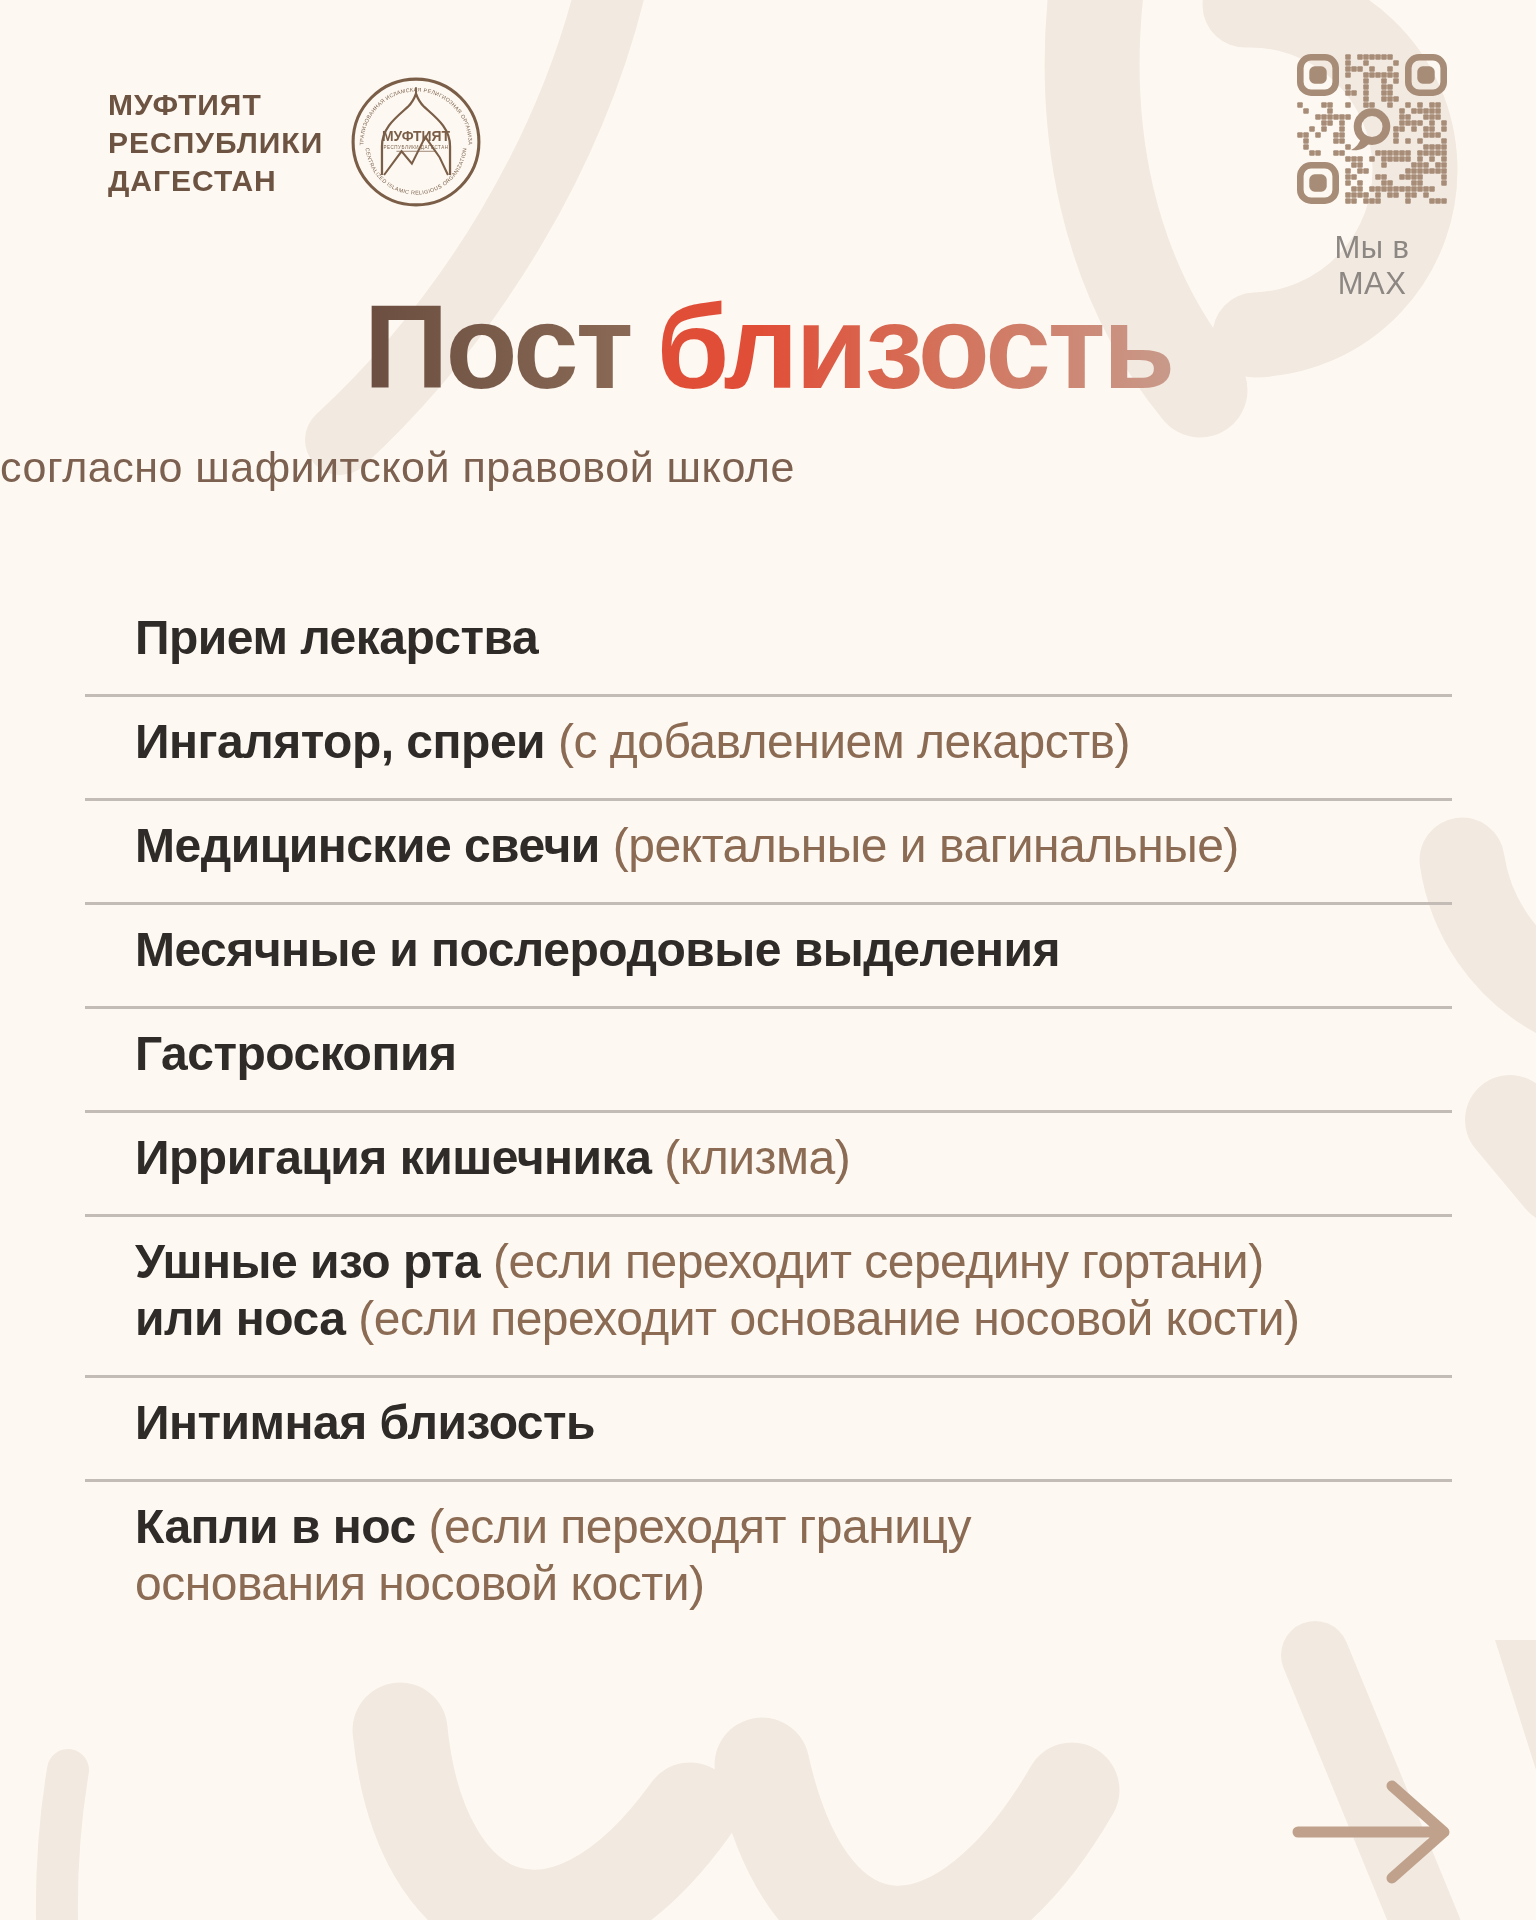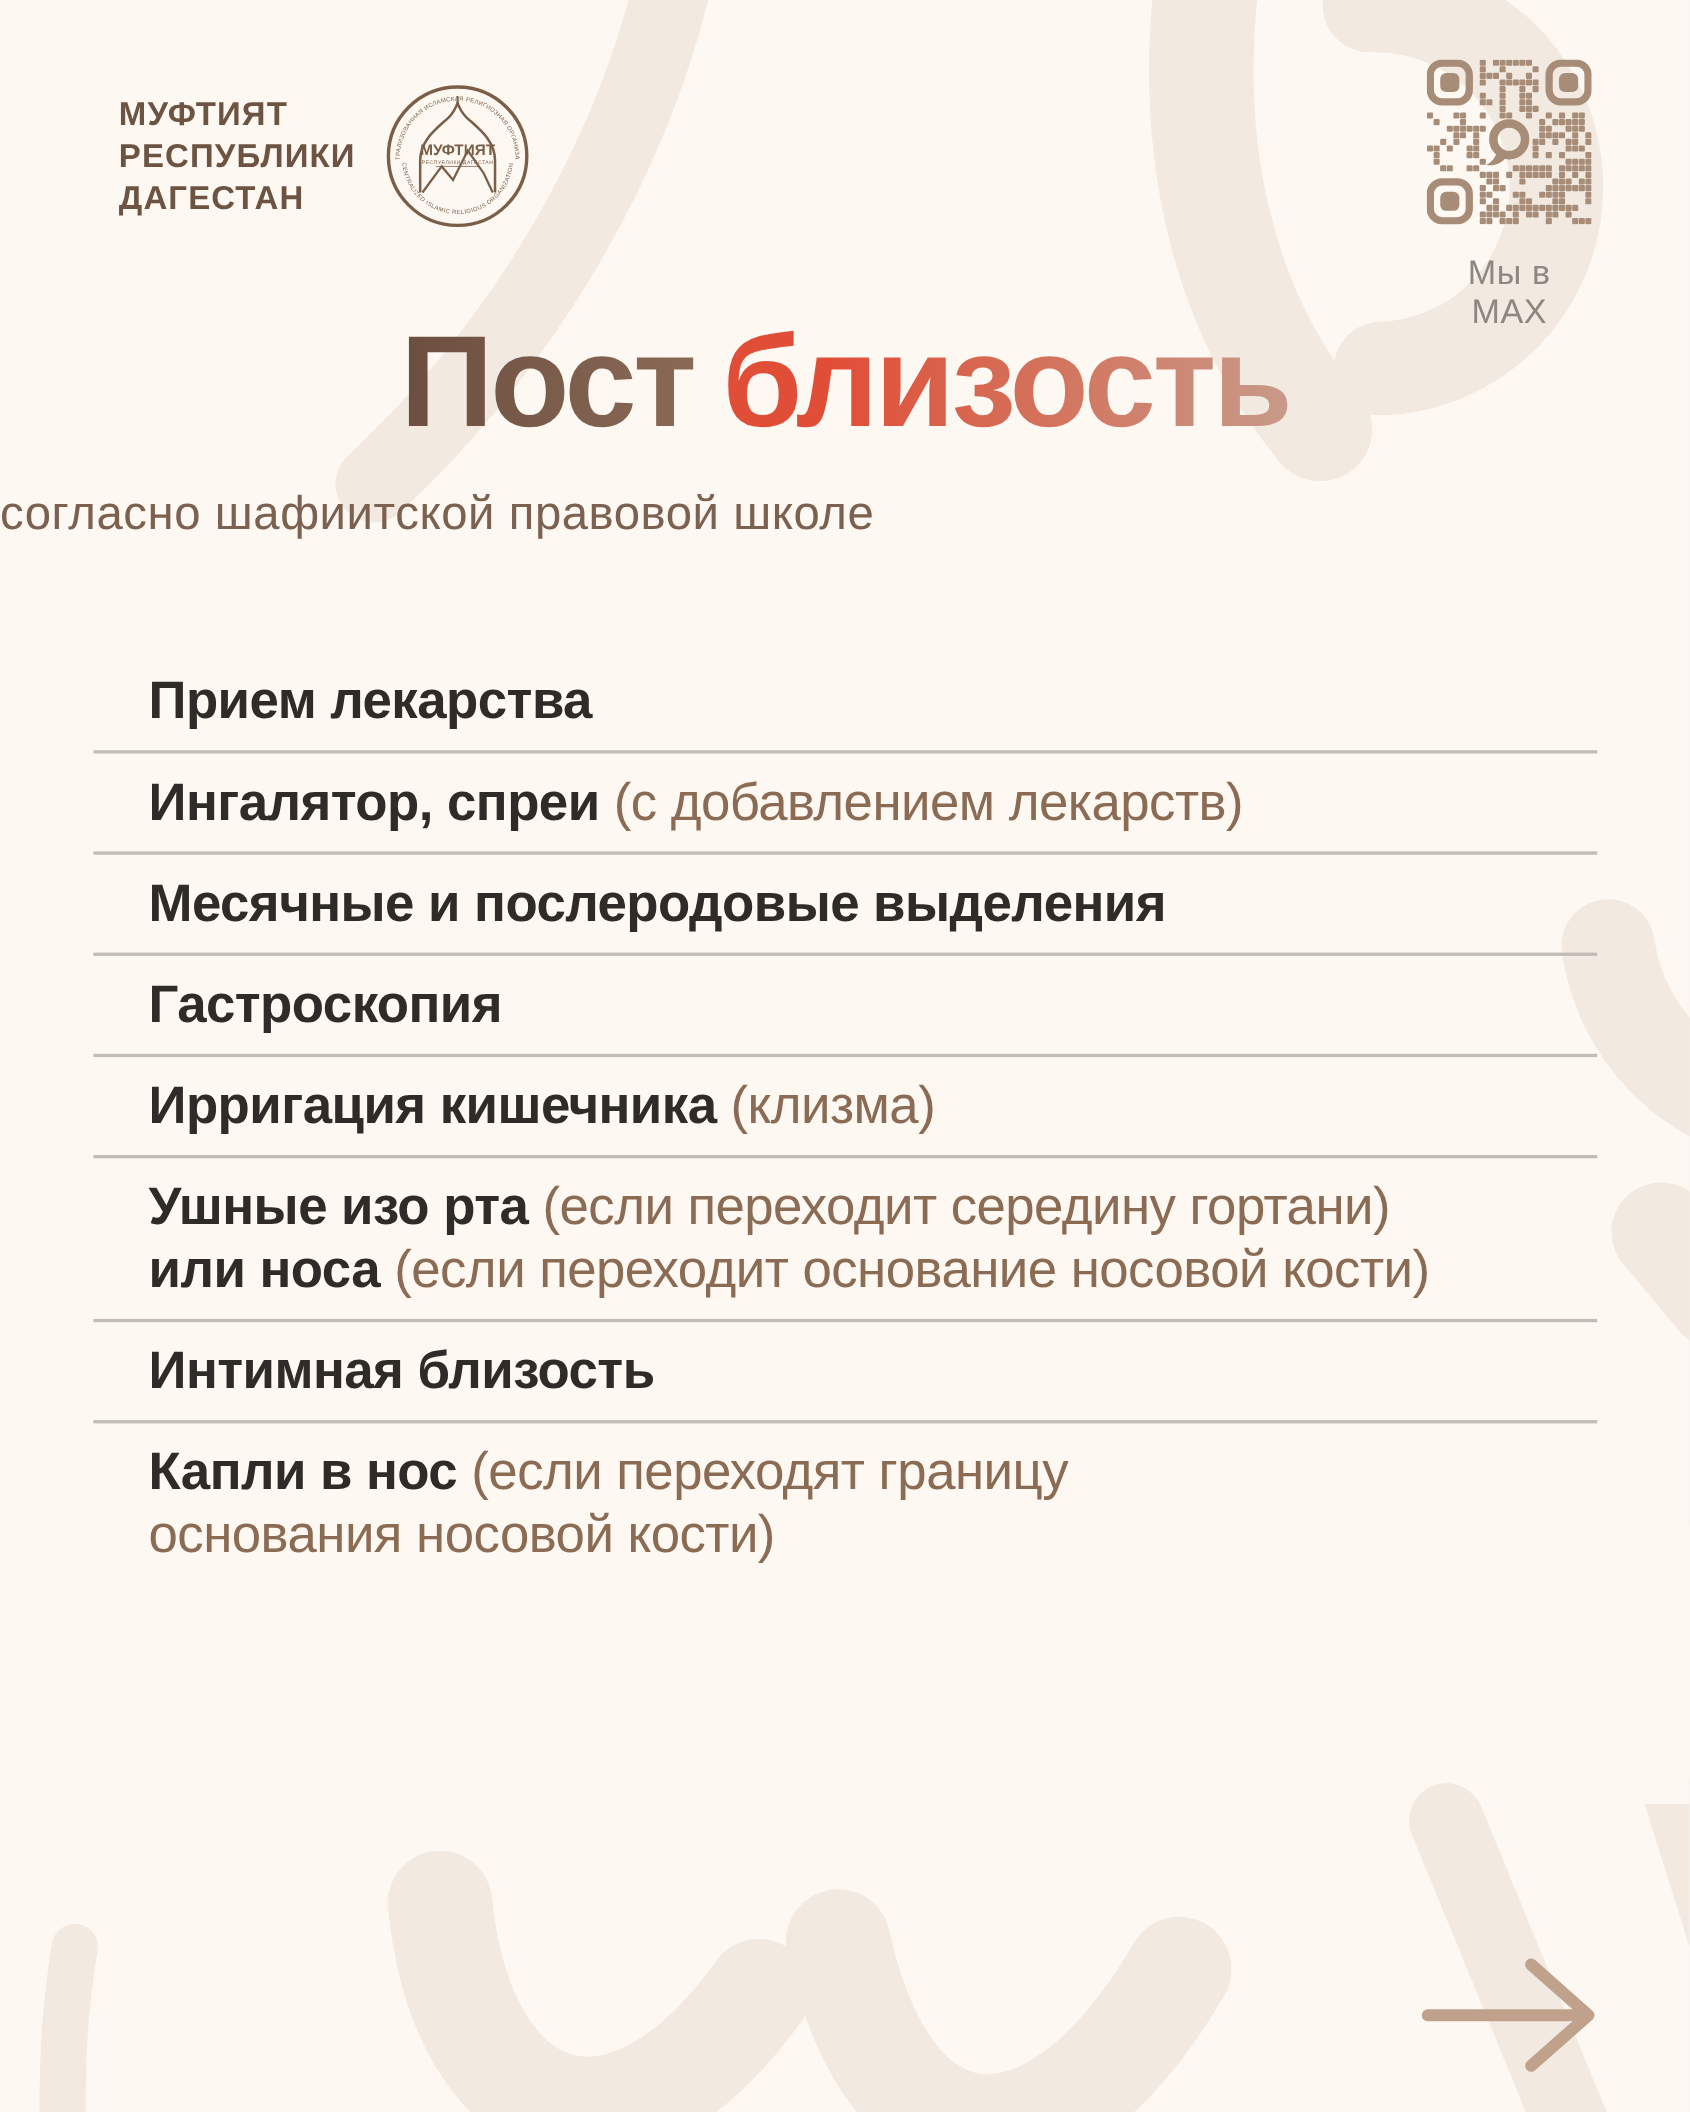--- a/index.html
+++ b/index.html
@@ -21,21 +21,21 @@
     font-size:118px;line-height:1;letter-spacing:-3px;white-space:nowrap;}
   .t1{background:linear-gradient(90deg,#6b4e40,#8a6a56);
       -webkit-background-clip:text;background-clip:text;color:transparent;}
   .t2{background:linear-gradient(90deg,#e14e38 0%,#e14e38 20%,#d4715a 55%,#c89a8a 100%);
       -webkit-background-clip:text;background-clip:text;color:transparent;margin-left:26px;}
   .subtitle{left:0;top:443px;width:100%;text-align:left;font-size:43px;
     font-weight:300;color:#7c6050;letter-spacing:0.5px;}
 
   
   .list{left:85px;top:593px;width:1367px;}
-  .row{padding:16px 0 16px 50px;border-bottom:3px solid #c2bbb6;
+  .row{padding:16px 0 28px 50px;border-bottom:3px solid #c2bbb6;
     font-size:48px;line-height:57px;letter-spacing:-0.5px;}
   .row:last-child{border-bottom:none;}
   .seg-b{font-weight:bold;color:#2f2b28;}
   .seg-n{font-weight:normal;color:#8b6b53;}
 
   .arrow{left:1288px;top:1776px;width:172px;height:112px;}
 </style>
 </head>
 <body>
 
@@ -298,20 +298,21 @@
   </div>
 
   <div class="layer title">
     <span class="t1">Пост</span><span class="t2">близость</span>
   </div>
   <div class="layer subtitle">согласно шафиитской правовой школе</div>
 
   <div class="layer list" id="list">
       <div class="row"><span class="seg-b">Прием лекарства</span></div>
       <div class="row"><span class="seg-b">Ингалятор, спреи</span><span class="seg-n"> (с добавлением лекарств)</span></div>
+      <div class="row"><span class="seg-b">Медицинские свечи</span><span class="seg-n"> (ректальные и вагинальные)</span></div>
       <div class="row"><span class="seg-b">Месячные и послеродовые выделения</span></div>
       <div class="row"><span class="seg-b">Гастроскопия</span></div>
       <div class="row"><span class="seg-b">Ирригация кишечника</span><span class="seg-n"> (клизма)</span></div>
       <div class="row"><span class="seg-b">Ушные изо рта</span><span class="seg-n"> (если переходит середину гортани)</span><br><span class="seg-b">или носа</span><span class="seg-n"> (если переходит основание носовой кости)</span></div>
       <div class="row"><span class="seg-b">Интимная близость</span></div>
       <div class="row"><span class="seg-b">Капли в нос</span><span class="seg-n"> (если переходят границу</span><br><span class="seg-n">основания носовой кости)</span></div>
     </div>
 
   <svg class="layer arrow" viewBox="0 0 172 112">
     <path d="M10,56 H154 M104,10 L156,56 L104,102" fill="none" stroke="#c0a28c" stroke-width="11" stroke-linecap="round" stroke-linejoin="round"></path>

